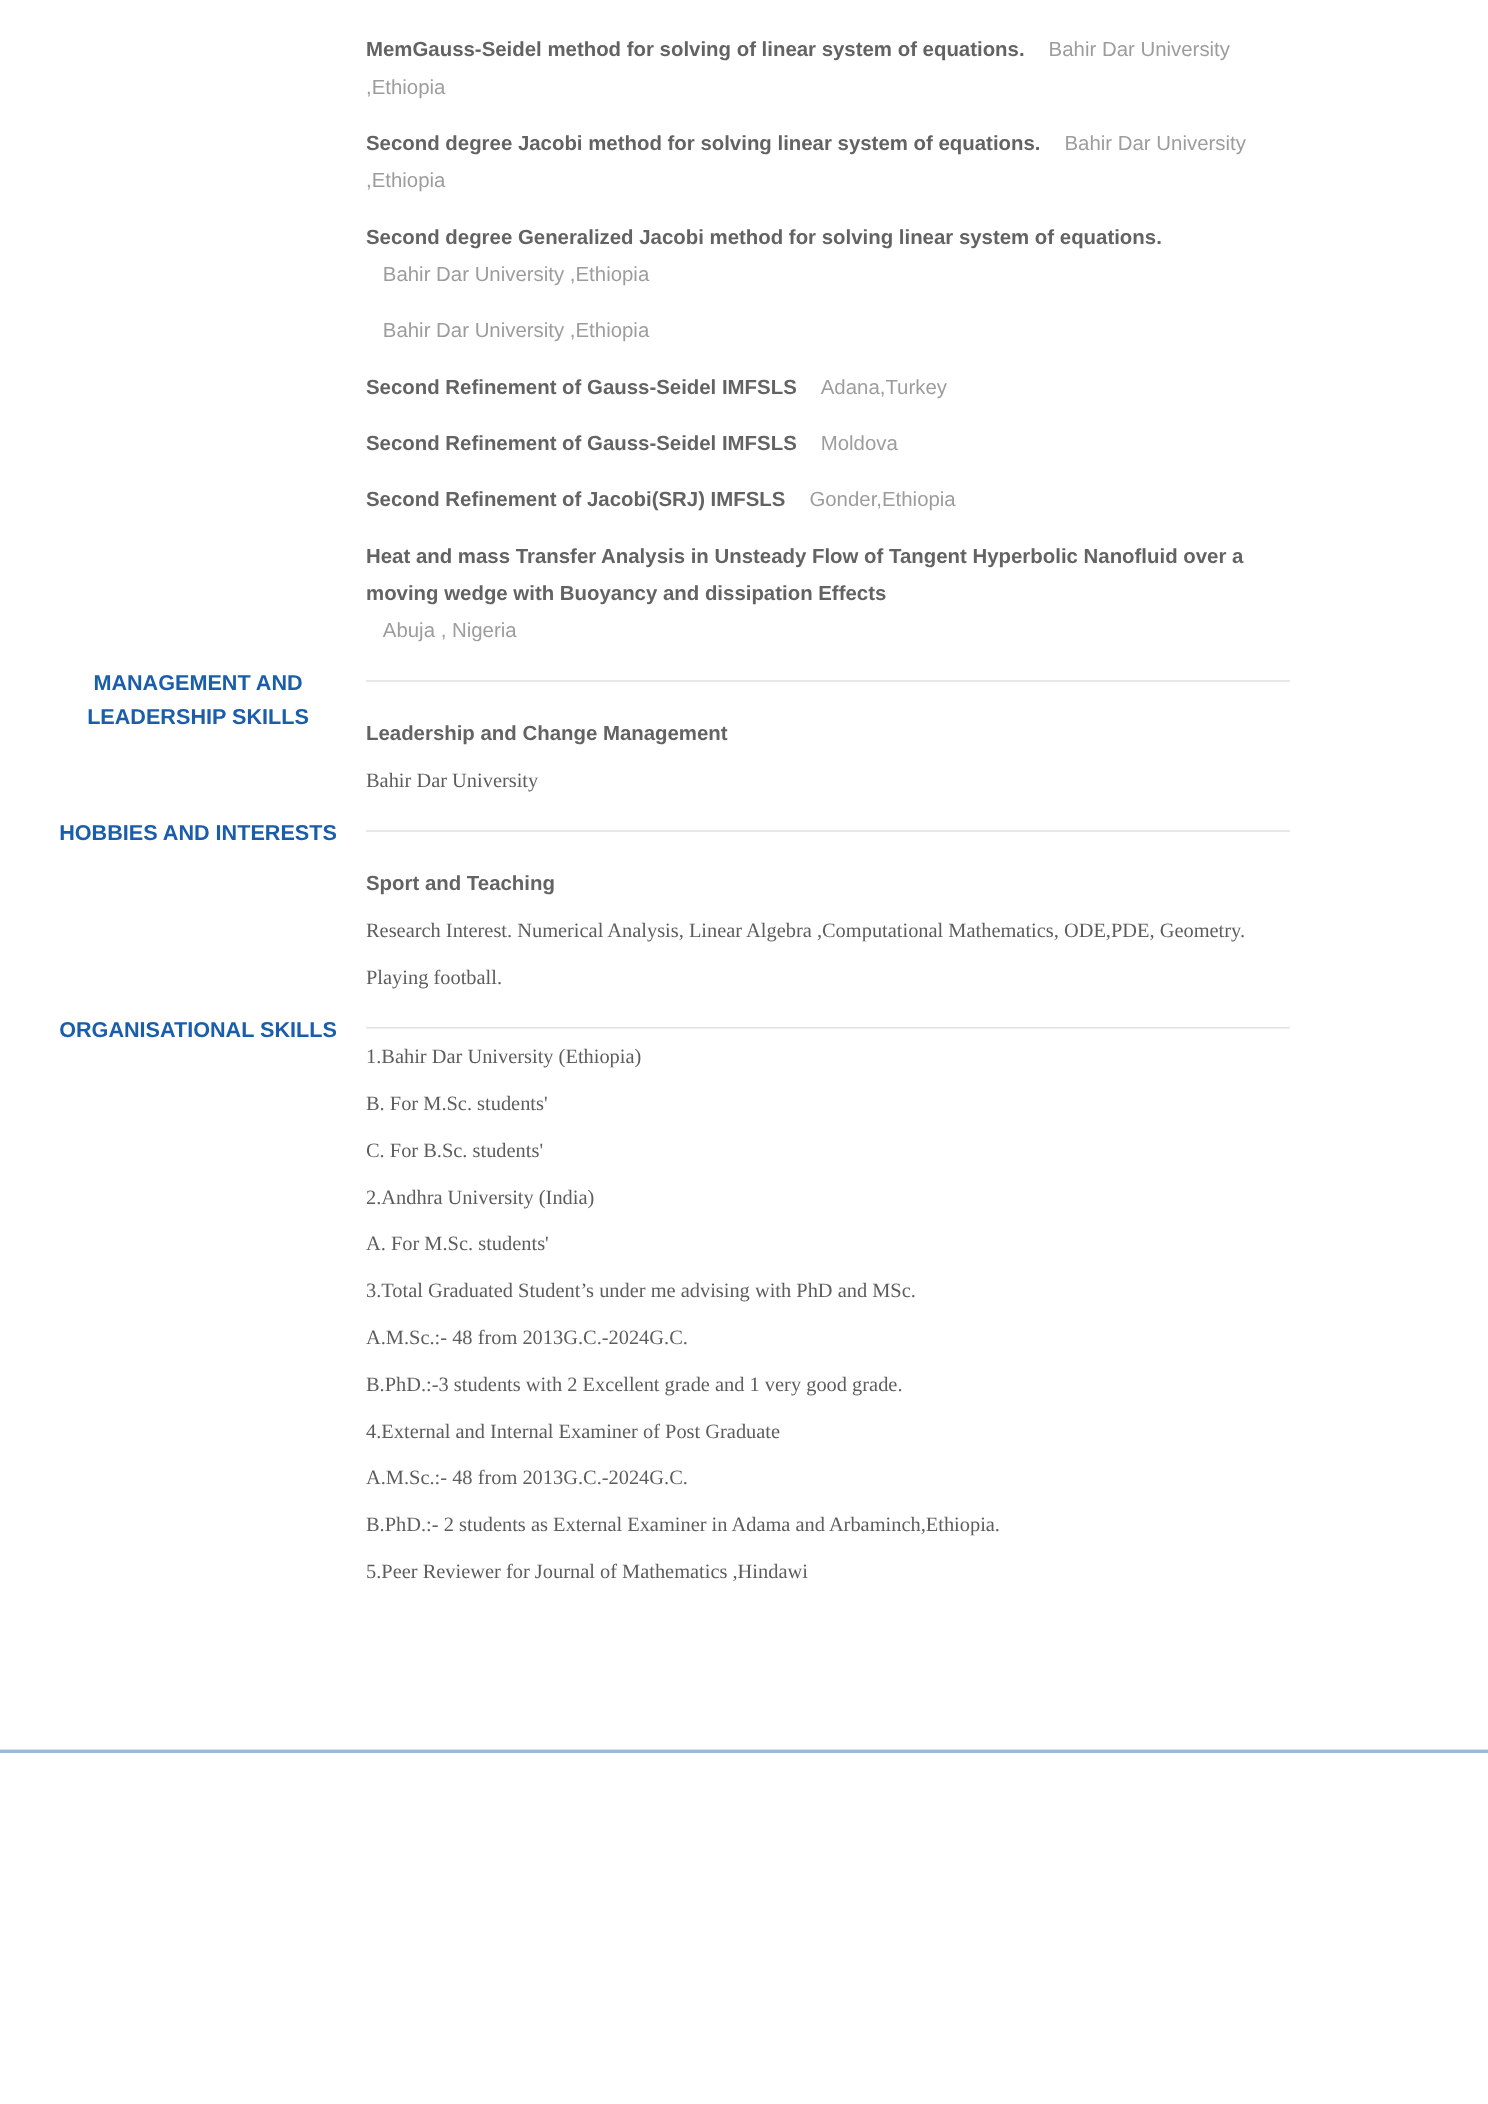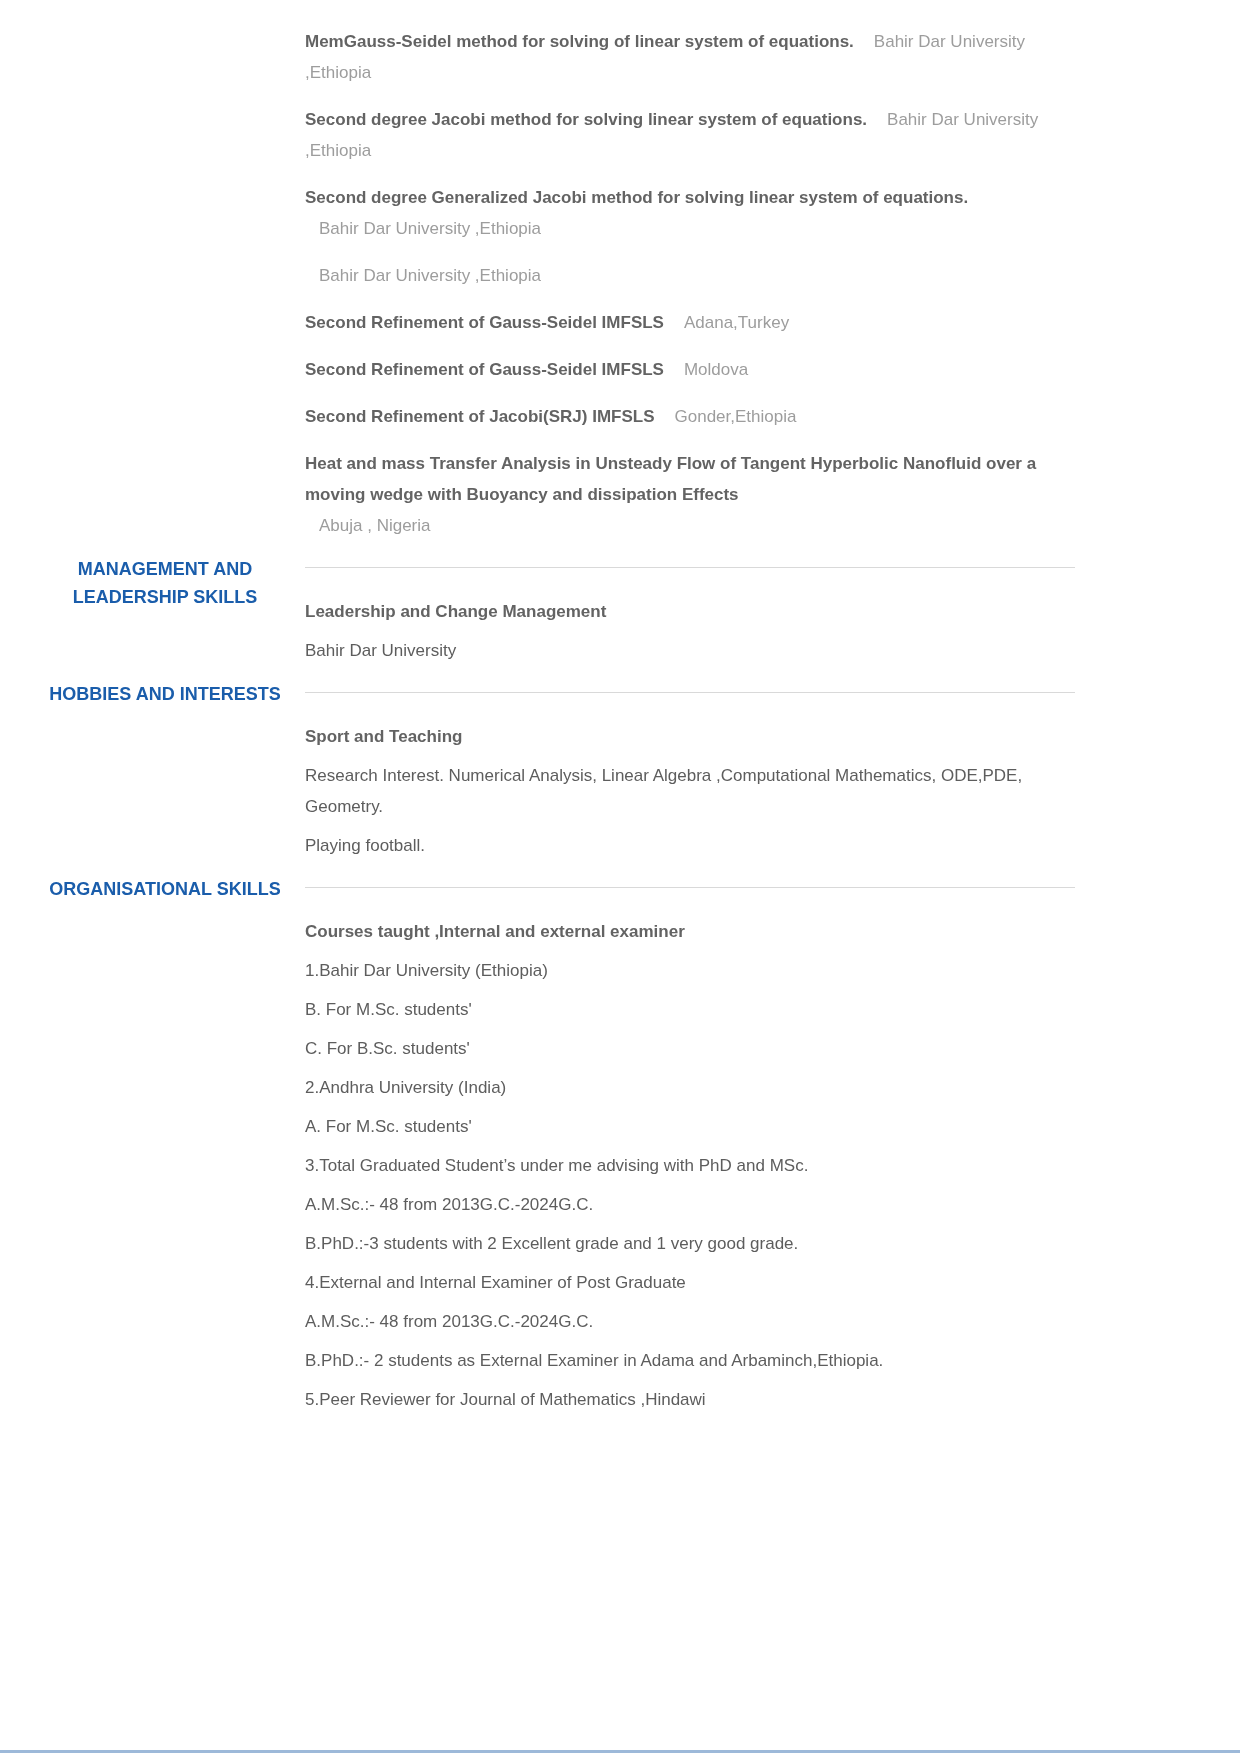--- a/index.html
+++ b/index.html
@@ -8,21 +8,21 @@
     --muted:#9d9d9d;
     --body:#5d5d5d;
     --rule:#d9d9d9;
     --page-line:#9db9d9;
   }
   *{box-sizing:border-box;}
   html,body{margin:0;padding:0;background:#ffffff;}
   .page{
     position:relative;
     width:1240px;
-    height:1753px;
+    height:1461px;
     background:#ffffff;
     padding:26px 165px 0 45px;
     overflow:hidden;
     font-family:"Liberation Sans","DejaVu Sans",sans-serif;
     font-size:17px;
     line-height:31px;
     color:var(--body);
   }
   .row{
     display:grid;
@@ -52,21 +52,21 @@
     border-top:1px solid var(--rule);
     margin:12px 0 0;
     height:0;
   }
   .subheading{
     margin:28px 0 0;
     font-weight:bold;
     color:var(--title);
   }
   .lines{margin-top:4px;}
-  .line{margin:8px 0 0;color:var(--body);}
+  .line{margin:8px 0 0;color:var(--body);font-family:Liberation Serif, serif;}
   .bottom-line{
     position:absolute;
     left:0;bottom:0;
     width:100%;
     height:3px;
     background:var(--page-line);
   }
 </style>
 </head>
 <body>
@@ -115,21 +115,20 @@
             <p class="line">Research Interest. Numerical Analysis, Linear Algebra ,Computational Mathematics, ODE,PDE, Geometry.</p>
             <p class="line">Playing football.</p>
           </div>
     </div>
   </section>
 
   <section class="row section">
     <h2 class="heading">ORGANISATIONAL SKILLS</h2>
     <div class="right-col">
       <hr class="divider">
-      <p class="subheading">Courses taught ,Internal and external examiner</p>
       <div class="lines">
             <p class="line">1.Bahir Dar University (Ethiopia)</p>
             <p class="line">B. For M.Sc. students'</p>
             <p class="line">C. For B.Sc. students'</p>
             <p class="line">2.Andhra University (India)</p>
             <p class="line">A. For M.Sc. students'</p>
             <p class="line">3.Total Graduated Student’s under me advising with PhD and MSc.</p>
             <p class="line">A.M.Sc.:- 48 from 2013G.C.-2024G.C.</p>
             <p class="line">B.PhD.:-3 students with 2 Excellent grade and 1 very good grade.</p>
             <p class="line">4.External and Internal Examiner of Post Graduate</p>

